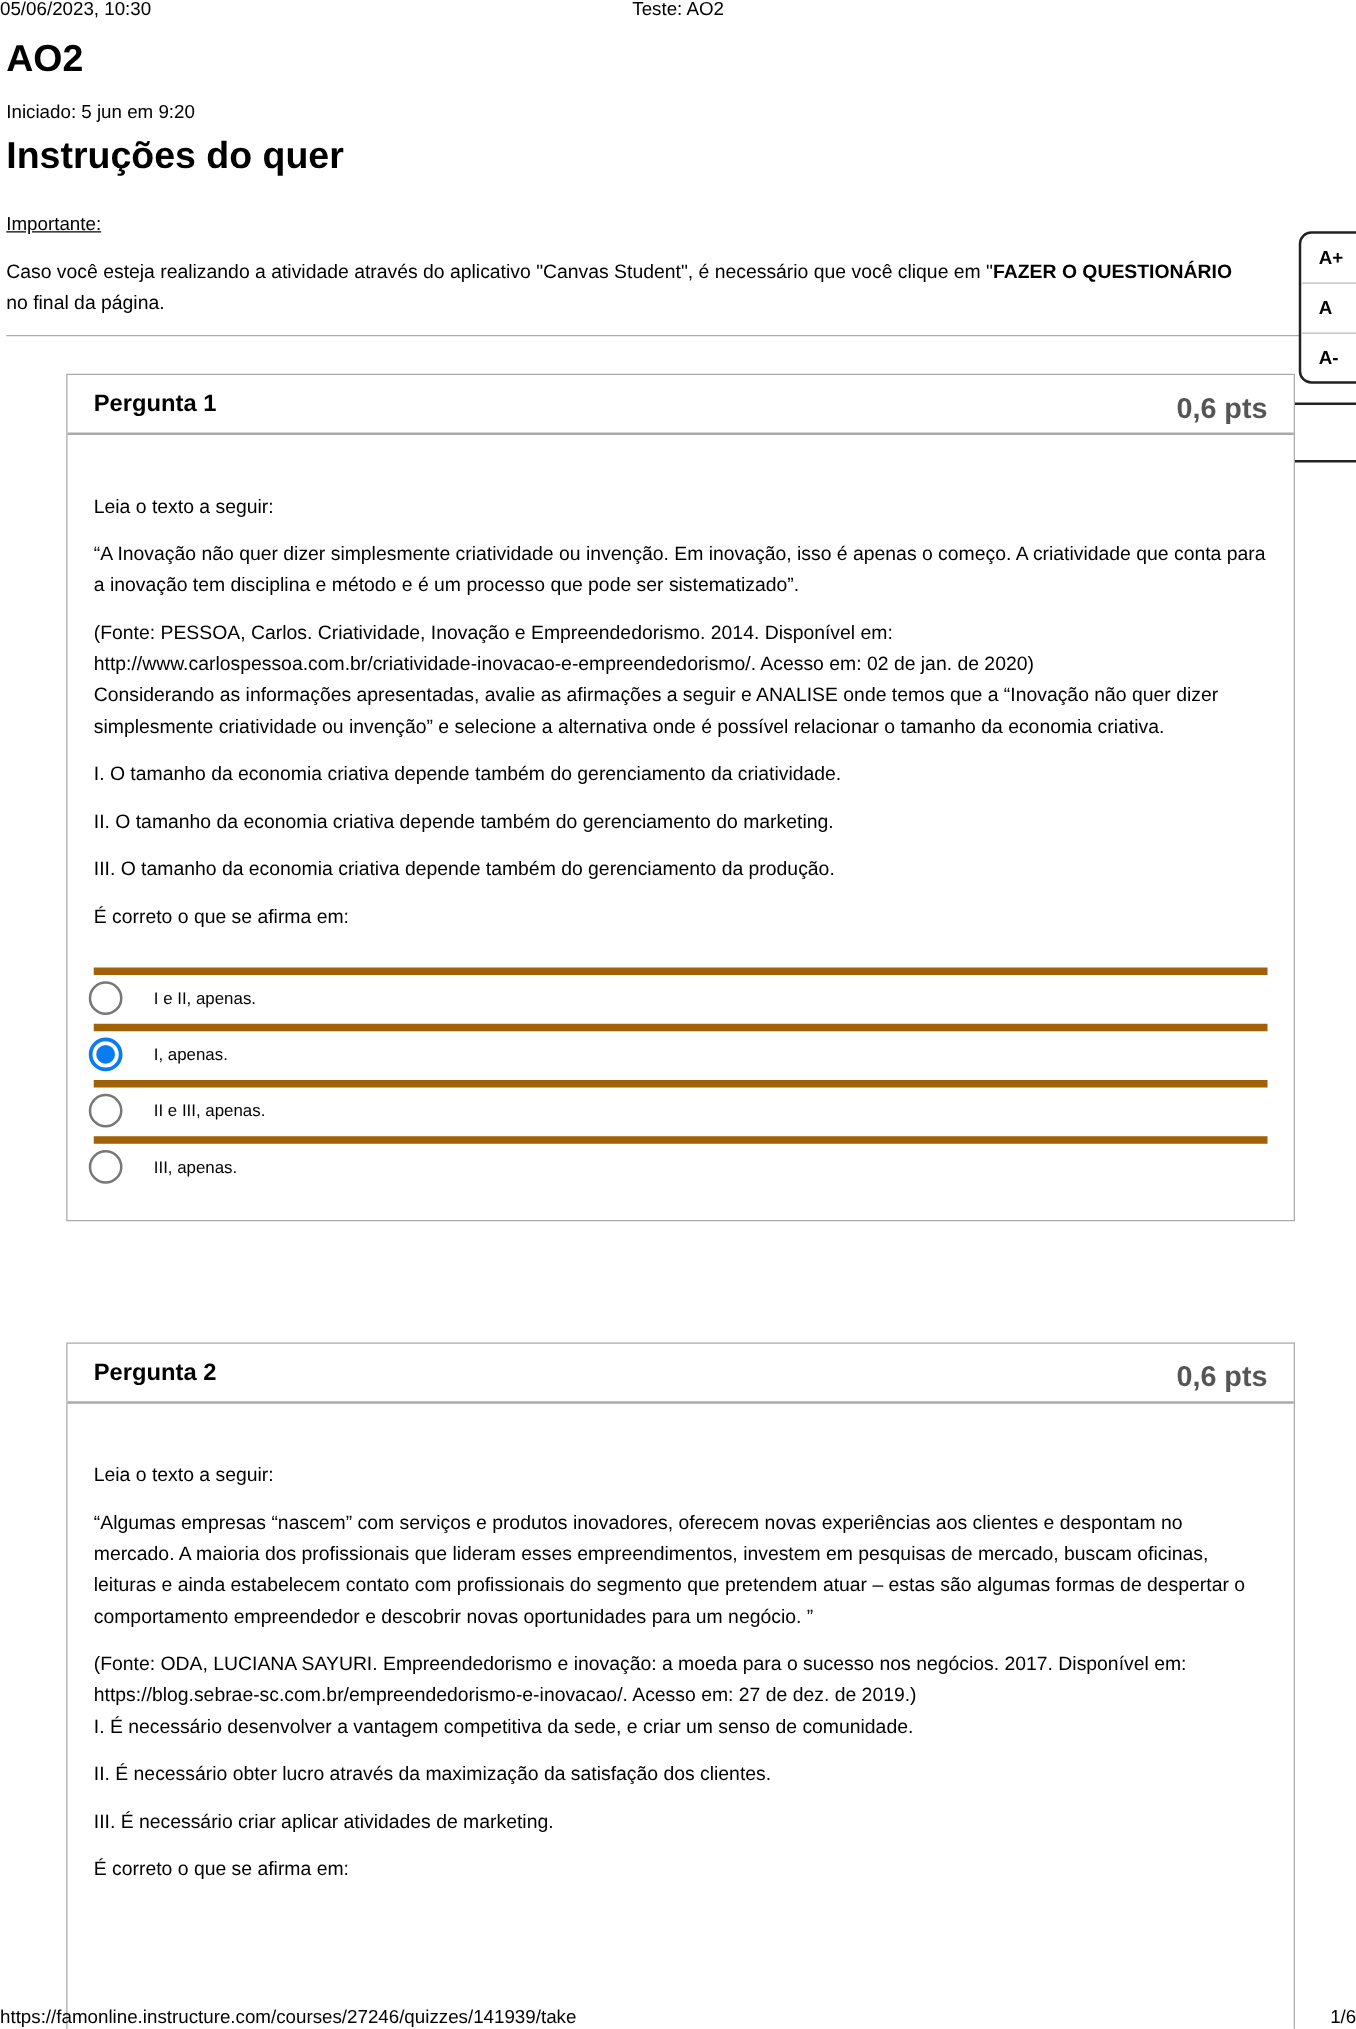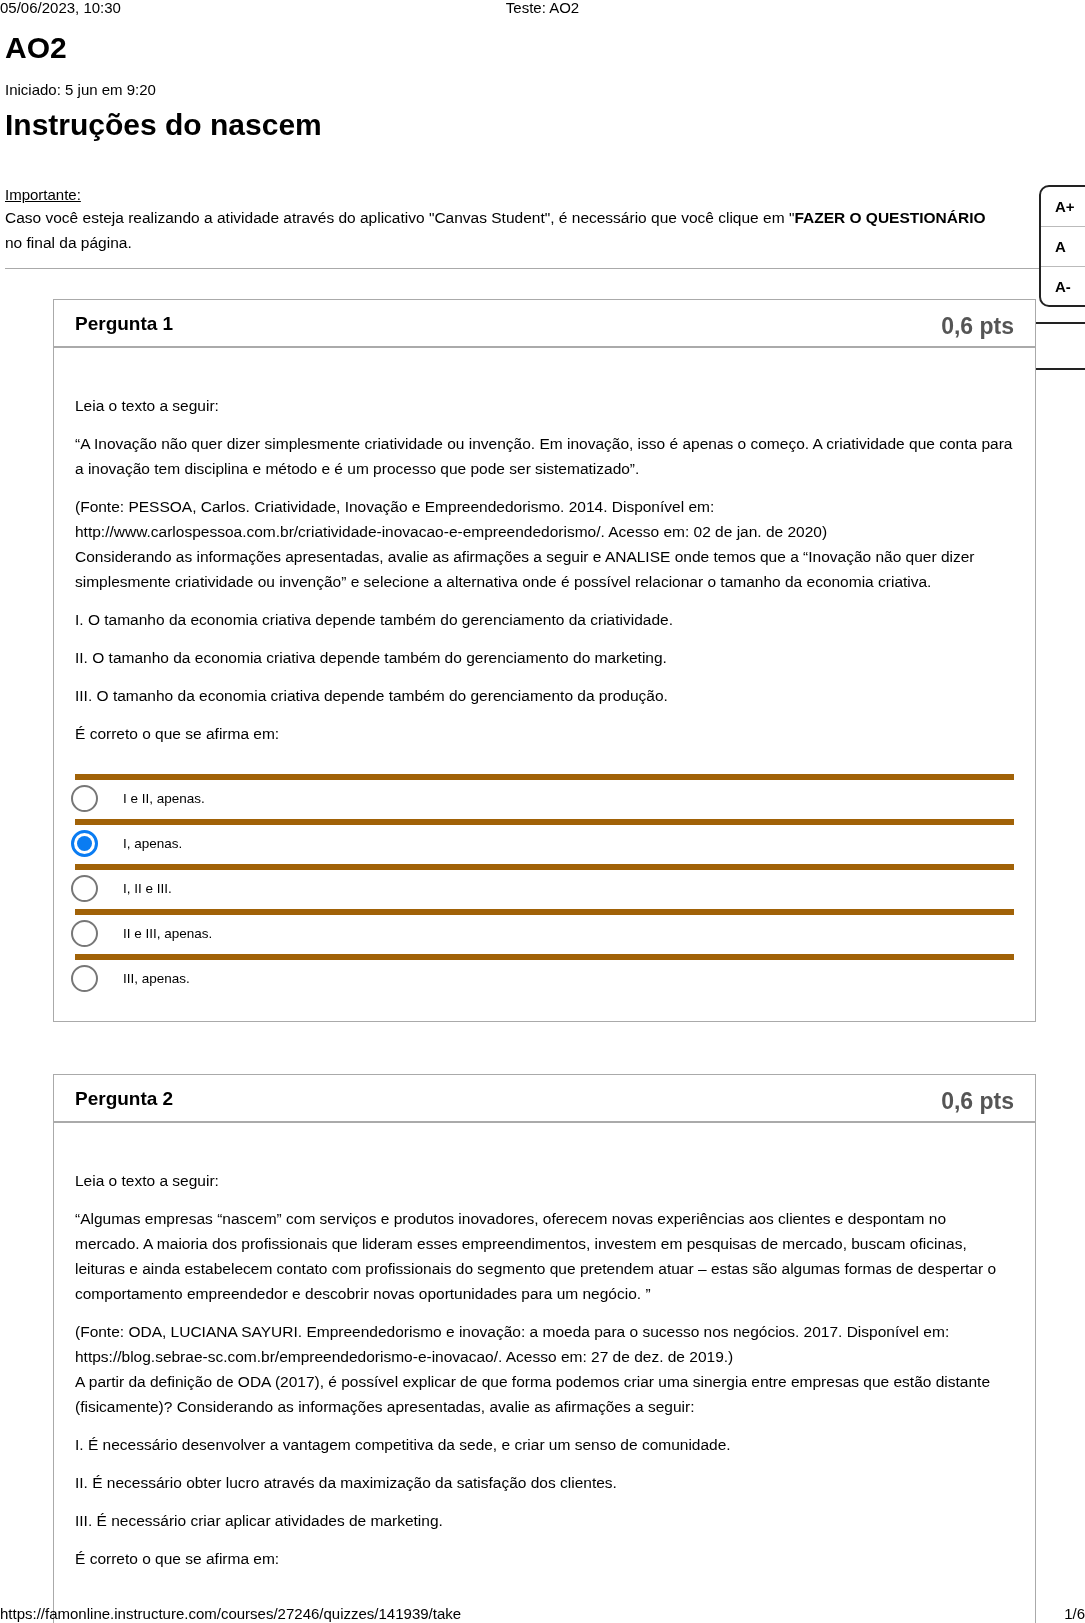--- a/index.html
+++ b/index.html
@@ -6,21 +6,21 @@
   body { width:1085px; height:1623px; position:relative; overflow:hidden;
          font-family:"Liberation Sans", sans-serif; color:#000; }
   .print-date { position:absolute; left:0; top:0; font-size:15px; line-height:16px; }
   .print-title { position:absolute; left:0; width:1085px; top:0; text-align:center; font-size:15px; line-height:16px; }
   .print-url { position:absolute; left:0; bottom:0; font-size:15px; line-height:18px; }
   .print-page { position:absolute; right:0; bottom:0; font-size:15px; line-height:18px; }
 
   .quiz-title { position:absolute; left:5px; top:30px; margin:0; font-size:30px; font-weight:bold; line-height:36px; }
   .started { position:absolute; left:5px; top:80px; font-size:15px; line-height:20px; }
   .instr-title { position:absolute; left:5px; top:106px; margin:0; font-size:30px; font-weight:bold; line-height:38px; }
-  .important { position:absolute; left:5px; top:170px; font-size:15px; text-decoration:underline; line-height:20px;margin-top:15px; }
+  .important { position:absolute; left:5px; top:170px; font-size:15px; text-decoration:underline; line-height:20px; }
   .instr-text { position:absolute; left:5px; top:205px; width:1035px; font-size:15.5px; line-height:25px; white-space:nowrap; }
   .instr-text b { font-weight:bold; }
   .instr-divider { position:absolute; left:5px; width:1040px; top:268px; height:0; border-top:1px solid #aaa; }
 
   .font-ctrl { position:absolute; left:1039px; top:185px; width:60px; height:118px;
                border:2px solid #222; border-radius:10px; background:#fff; }
   .font-ctrl .fbtn { height:39px; line-height:39px; font-weight:bold; font-size:15px; padding-left:14px;
                      border-bottom:1px solid #bbb; }
   .font-ctrl .fbtn:last-child { border-bottom:none; }
   .side-box { position:absolute; left:1020px; top:322px; width:80px; height:44px;
@@ -42,21 +42,21 @@
   .answer .label { position:absolute; left:48px; top:11px; font-size:13.5px; line-height:16px; }
 </style>
 </head>
 <body>
 
 <div class="print-date">05/06/2023, 10:30</div>
 <div class="print-title">Teste: AO2</div>
 
 <h1 class="quiz-title">AO2</h1>
 <div class="started">Iniciado: 5 jun em 9:20</div>
-<h2 class="instr-title">Instruções do nascem</h2>
+<h2 class="instr-title">Instruções do quer</h2>
 <div class="important">Importante:</div>
 <div class="instr-text">
   <span>Caso você esteja realizando a atividade através do aplicativo "Canvas Student", é necessário que você clique em "</span><b>FAZER O QUESTIONÁRIO</b><br>
   <span>no final da página.</span>
 </div>
 <div class="instr-divider"></div>
 
 <div class="font-ctrl">
   <div class="fbtn">A+</div>
   <div class="fbtn">A</div>
@@ -81,45 +81,40 @@
       <div class="answer">
         <span class="radio"></span>
         <span class="label">I e II, apenas.</span>
       </div>
       <div class="answer">
         <span class="radio checked"></span>
         <span class="label">I, apenas.</span>
       </div>
       <div class="answer">
         <span class="radio"></span>
-        <span class="label">I, II e III.</span>
-      </div>
-      <div class="answer">
-        <span class="radio"></span>
         <span class="label">II e III, apenas.</span>
       </div>
       <div class="answer">
         <span class="radio"></span>
         <span class="label">III, apenas.</span>
       </div>
     </div>
     <div style="height:22px"></div>
   </div>
 </div>
 
 <div class="question" style="top:1074px; height:560px;">
   <div class="q-header">
     <span class="q-name">Pergunta 2</span>
     <span class="q-pts">0,6 pts</span>
   </div>
   <div class="q-body">
     <p>Leia o texto a seguir:</p>
     <p>“Algumas empresas “nascem” com serviços e produtos inovadores, oferecem novas experiências aos clientes e despontam no mercado. A maioria dos profissionais que lideram esses empreendimentos, investem em pesquisas de mercado, buscam oficinas, leituras e ainda estabelecem contato com profissionais do segmento que pretendem atuar – estas são algumas formas de despertar o comportamento empreendedor e descobrir novas oportunidades para um negócio. ”</p>
     <p style="margin-bottom:0">(Fonte: ODA, LUCIANA SAYURI. Empreendedorismo e inovação: a moeda para o sucesso nos negócios. 2017. Disponível em: https://blog.sebrae-sc.com.br/empreendedorismo-e-inovacao/. Acesso em: 27 de dez. de 2019.)</p>
-    <p>A partir da definição de ODA (2017), é possível explicar de que forma podemos criar uma sinergia entre empresas que estão distante (fisicamente)? Considerando as informações apresentadas, avalie as afirmações a seguir:</p>
     <p>I. É necessário desenvolver a vantagem competitiva da sede, e criar um senso de comunidade.</p>
     <p>II. É necessário obter lucro através da maximização da satisfação dos clientes.</p>
     <p>III. É necessário criar aplicar atividades de marketing.</p>
     <p>É correto o que se afirma em:</p>
   </div>
 </div>
 
 <div class="print-url">https://famonline.instructure.com/courses/27246/quizzes/141939/take</div>
 <div class="print-page">1/6</div>
 

